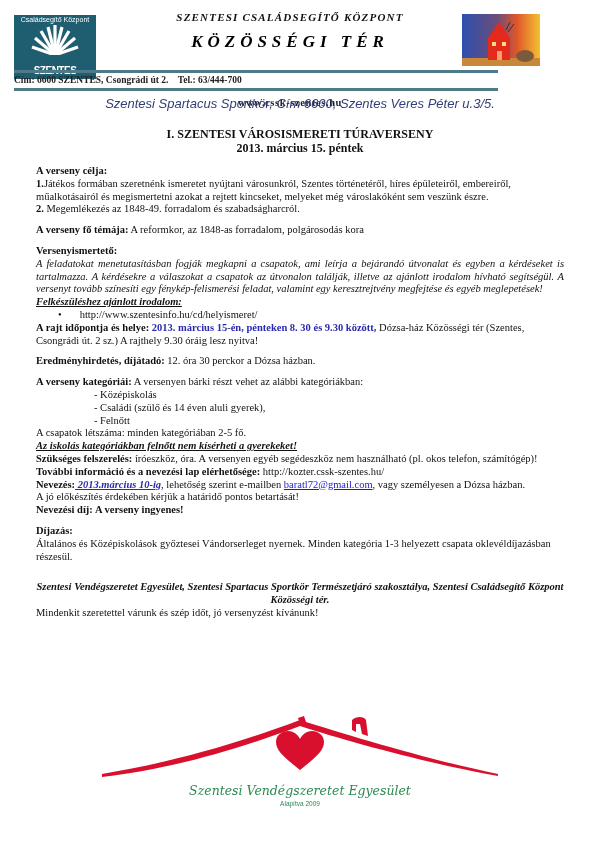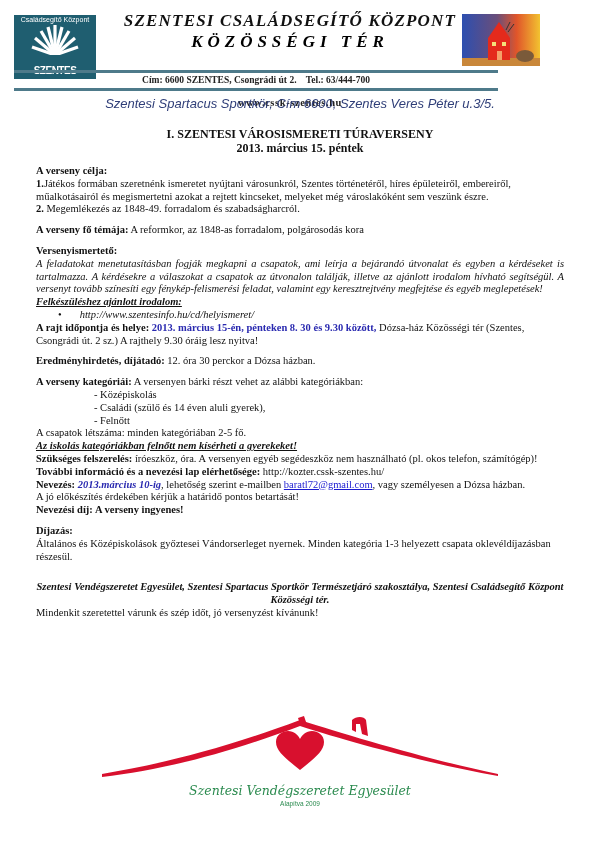--- a/index.html
+++ b/index.html
@@ -7,43 +7,43 @@
   body { font-family: "Liberation Serif", "DejaVu Serif", serif; color: #111; position: relative; }
 
   
   .header { position: absolute; left: 0; top: 0; width: 600px; height: 110px; }
   .logo-left { position: absolute; left: 14px; top: 15px; width: 82px; height: 64px; background: #1f5e70; overflow: hidden; }
   .logo-left .rays { position: absolute; left: 16px; top: 10px; width: 50px; height: 30px; }
   .logo-left .ltxt { position: absolute; left: 0; right: 0; bottom: 3px; text-align: center; color: #fff; font-family: "Liberation Sans", sans-serif; font-weight: bold; font-size: 10px; letter-spacing: -0.5px; }
   .logo-left .toptxt { position: absolute; left: 2px; right: 2px; top: 1px; text-align: center; color: #fff; font-family: "Liberation Sans", sans-serif; font-size: 7px; }
   .logo-right { position: absolute; left: 462px; top: 14px; width: 78px; height: 52px; overflow: hidden; }
 
-  .org-title { position: absolute; left: 100px; width: 380px; top: 11px; text-align: center; font-style: italic; font-weight: bold; font-size: 17px; letter-spacing: 1.2px; color: #111; }
+  .org-title { position: absolute; left: 100px; width: 380px; top: 11px; text-align: center; font-style: italic; font-weight: bold; font-size: 11px; letter-spacing: 1.2px; color: #111; }
   .org-sub { position: absolute; left: 100px; width: 380px; top: 32px; text-align: center; font-style: italic; font-weight: 900; font-size: 17px; letter-spacing: 5px; color: #000; }
   .org-url { position: absolute; left: 100px; width: 380px; top: 53px; text-align: center; font-weight: bold; font-size: 10.5px; letter-spacing: 0.6px; color: #222; margin-top: 44px; }
 
   .rule { position: absolute; left: 14px; width: 484px; height: 3px; background: #4e7a8a; }
   .rule.top { top: 70px; }
   .rule.bot { top: 88px; }
-  .addr { position: absolute; left: 14px; width: 484px; top: 75px; text-align: center; font-weight: bold; font-size: 9.5px; color: #222; }
+  .addr { position: absolute; left: 14px; width: 484px; top: 75px; text-align: left; font-weight: bold; font-size: 9.5px; color: #222; }
   .sparta { position: absolute; left: 0; width: 600px; top: 96px; text-align: center; font-family: "Liberation Sans", sans-serif; font-style: italic; font-size: 13px; color: #2f3e78; }
 
   
   .content { position: absolute; left: 36px; width: 528px; top: 127px; font-size: 10.5px; line-height: 12.8px; color: #111; }
   .title-block { text-align: center; font-weight: bold; font-size: 12px; line-height: 14px; margin-bottom: 10px; }
   .p { margin-bottom: 0; }
   .gap { height: 8px; }
   .b { font-weight: bold; }
   .i { font-style: italic; }
   .bi { font-weight: bold; font-style: italic; text-decoration: underline; }
   .blue { color: #2a2ab0; font-weight: bold; }
-  .blue-i { color: #2a2ab0; font-weight: bold; font-style: italic; }
+  .blue-i { color: #2a2ab0; font-weight: bold; font-style: italic; text-decoration: underline; }
   .justify { text-align: justify; }
   .underline { text-decoration: underline; }
-  .bullet { padding-left: 36px; font-style: italic; }
+  .bullet { padding-left: 36px; }
   .bullet::before { content: "•"; font-style: normal; margin-right: 18px; margin-left: -14px; }
   .cat { padding-left: 58px; }
   .link { color: #1a1ad0; text-decoration: underline; text-align: center; }
   .footer-org { text-align: center; font-weight: bold; font-style: italic; margin-top: 10px; }
 
   .footer-logo { position: absolute; left: 100px; top: 712px; width: 400px; height: 95px; }
   .fl-text { position: absolute; left: 0; width: 400px; top: 71px; text-align: center; font-family: "DejaVu Serif", serif; font-style: italic; font-size: 12.5px; color: #2a8a4e; }
   .fl-sub { position: absolute; left: 0; width: 400px; top: 88px; text-align: center; font-family: "Liberation Sans", sans-serif; font-size: 6.5px; color: #2a8a4e; }
 </style>
 </head>

